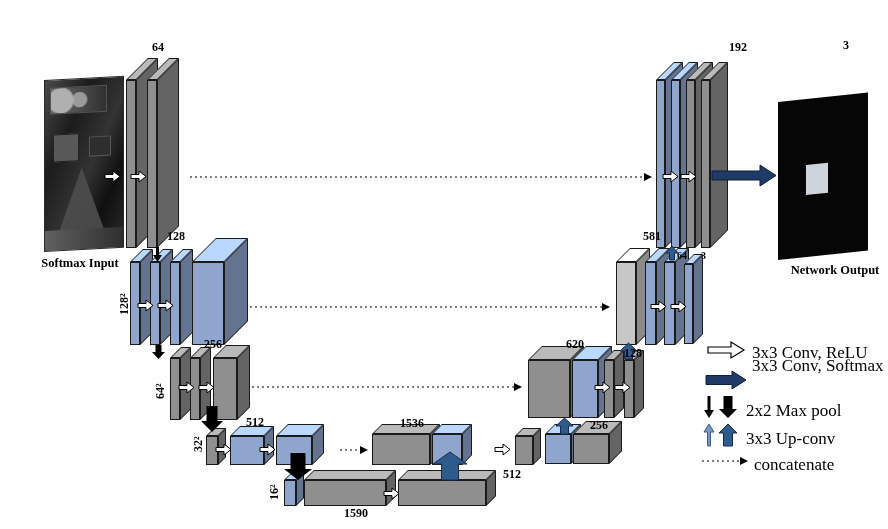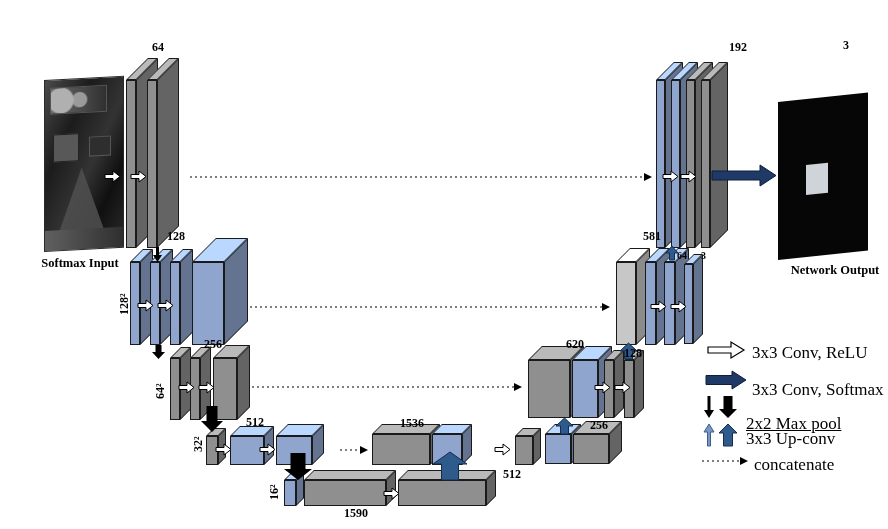--- a/index.html
+++ b/index.html
@@ -265,28 +265,28 @@
       <div class="lbl side-lbl" style="left: 153px; top: 399px;">64²</div>
       <div class="lbl side-lbl" style="left: 191px; top: 452px;">32²</div>
       <div class="lbl side-lbl" style="left: 267px; top: 500px;">16²</div>
       <svg class="arrow" width="36" height="16" style="left: 708px; top: 342px;">
         <polygon points="0,5 23,5 23,0 36,8 23,16 23,11 0,11" fill="#fff" stroke="#000" stroke-width="1.2"></polygon>
       </svg>
       <div class="legend-label" style="left: 752px; top: 343px;">3x3 Conv, ReLU</div>
       <svg class="arrow" width="40" height="18" style="left: 706px; top: 371px;">
         <polygon points="0,4.5 26,4.5 26,0 40,9 26,18 26,13.5 0,13.5" fill="#1f3a66" stroke="#0e1d38" stroke-width="1"></polygon>
       </svg>
-      <div class="legend-label" style="left: 752px; top: 380px;">3x3 Conv, Softmax</div>
+      <div class="legend-label" style="left: 752px; top: 356px;">3x3 Conv, Softmax</div>
       <svg class="arrow" width="10" height="22" style="left: 704px; top: 396px;">
         <polygon points="3.5,0 6.5,0 6.5,14 10,14 5,22 0,14 3.5,14" fill="#000000" stroke="none" stroke-width="1"></polygon>
       </svg>
       <svg class="arrow" width="18" height="22" style="left: 719px; top: 396px;">
         <polygon points="4.5,0 13.5,0 13.5,13 18,13 9,22 0,13 4.5,13" fill="#000000" stroke="none" stroke-width="1"></polygon>
       </svg>
-      <div class="legend-label" style="left: 746px; top: 414px; text-decoration: underline;">2x2 Max pool</div>
+      <div class="legend-label" style="left: 746px; top: 401px;">2x2 Max pool</div>
       <svg class="arrow" width="10" height="22" style="left: 704px; top: 424px;">
         <polygon points="3.5,22 6.5,22 6.5,8 10,8 5,0 0,8 3.5,8" fill="#7d96c0" stroke="#3a5d8f" stroke-width="1"></polygon>
       </svg>
       <svg class="arrow" width="18" height="22" style="left: 719px; top: 424px;">
         <polygon points="4.5,22 13.5,22 13.5,9 18,9 9,0 0,9 4.5,9" fill="#2f5a8c" stroke="#142c4d" stroke-width="1"></polygon>
       </svg>
       <div class="legend-label" style="left: 746px; top: 429px;">3x3 Up-conv</div>
       <svg class="arrow" width="46" height="10" style="left: 702px; top: 456px;">
         <line x1="0" y1="5" x2="39" y2="5" stroke="#000" stroke-width="1.2" stroke-dasharray="2 3"></line>
         <polygon points="38,1 46,5 38,9" fill="#000"></polygon>

